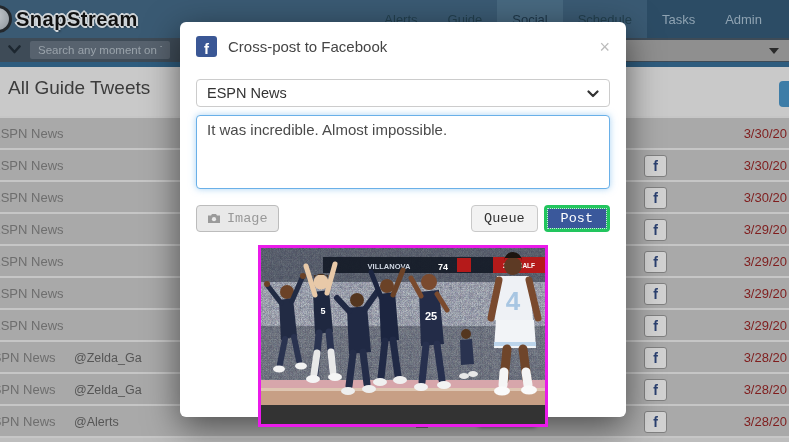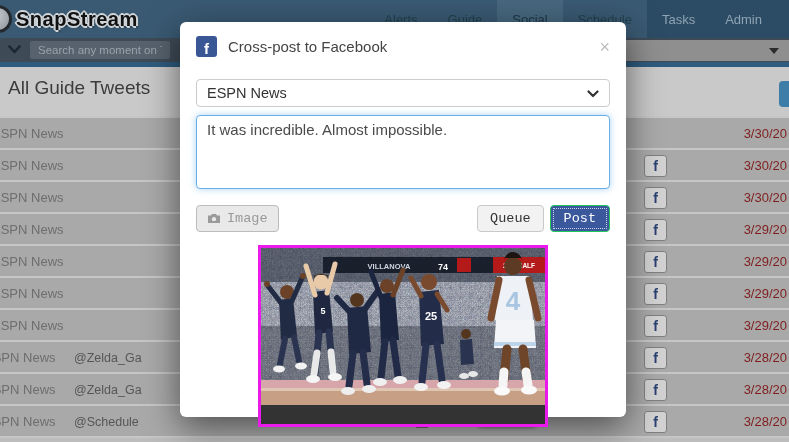--- a/index.html
+++ b/index.html
@@ -53,21 +53,21 @@
   .modal-title { margin-left:11px; font-size:15px; color:#454545; }
   .modal-close { margin-left:auto; font-size:18px; color:#bcbcbc; cursor:pointer; line-height:1; }
   .modal-body { padding:0 16px; }
   .acct-select { position:relative; margin-top:12px; height:28px; border:1px solid #ccc; border-radius:4px; background:#fff; display:flex; align-items:center; padding:0 28px 0 10px; font-size:14.5px; color:#333; cursor:pointer; }
   .acct-select svg { position:absolute; right:10px; top:10px; }
   .msg-area { margin-top:8px; width:100%; height:74px; border:1px solid #6ab0e8; border-radius:4px; box-shadow:0 0 7px rgba(102,175,233,0.55); padding:5px 10px; font-size:15px; color:#4a4a4a; font-family:"Liberation Sans",sans-serif; resize:none; outline:none; }
   .btn-row { margin-top:12px; display:flex; align-items:center; }
   .btn { height:27px; border-radius:4px; font-size:13.5px; font-family:Liberation Mono, monospace; cursor:pointer; display:flex; align-items:center; }
   .btn-image { background:#e9e9e9; border:1px solid #bcbcbc; color:#999; padding:0 10px; gap:6px; }
   .btn-queue { margin-left:auto; background:#f2f2f2; border:1px solid #c9c9c9; color:#333; padding:0 12px;text-align:center; }
-  .btn-post { margin-left:6px; background:#3a589b; border:1px solid #22c55e; color:#fff; padding:0 13px; outline:1px dotted #cdd7ee; outline-offset:-4px; }
+  .btn-post { margin-left:6px; background:#3a589b; border:4px solid #22c55e; color:#fff; padding:0 13px; outline:1px dotted #cdd7ee; outline-offset:-4px; }
   .photo-frame { margin:13px auto 0 auto; width:290px; height:182px; border:3px solid #ea1bea; background:#333; }
   .photo-frame svg { display:block; }
 </style>
 </head>
 <body>
 
 <div id="screen">
 
   <div class="header">
     <div class="logo-wrap">
@@ -166,21 +166,21 @@
         <div class="trow clip-large">
     <span class="source">ESPN News</span>
     <span class="handle">@Zelda_Ga</span>
     <div class="fb-btn">
             <span>f</span>
           </div>
     <span class="date">3/28/20</span>
   </div>
         <div class="trow clip-large">
     <span class="source">ESPN News</span>
-    <span class="handle">@Schedule</span>
+    <span class="handle">@Alerts</span>
     <div class="fb-btn">
             <span>f</span>
           </div>
     <span class="date">3/28/20</span>
   <div class="obscure-square"></div>
           <div class="obscure-smudge"></div>
         </div>
         <div class="trow partial clip-large">
     <span class="source"></span>
     <span class="handle"></span>

